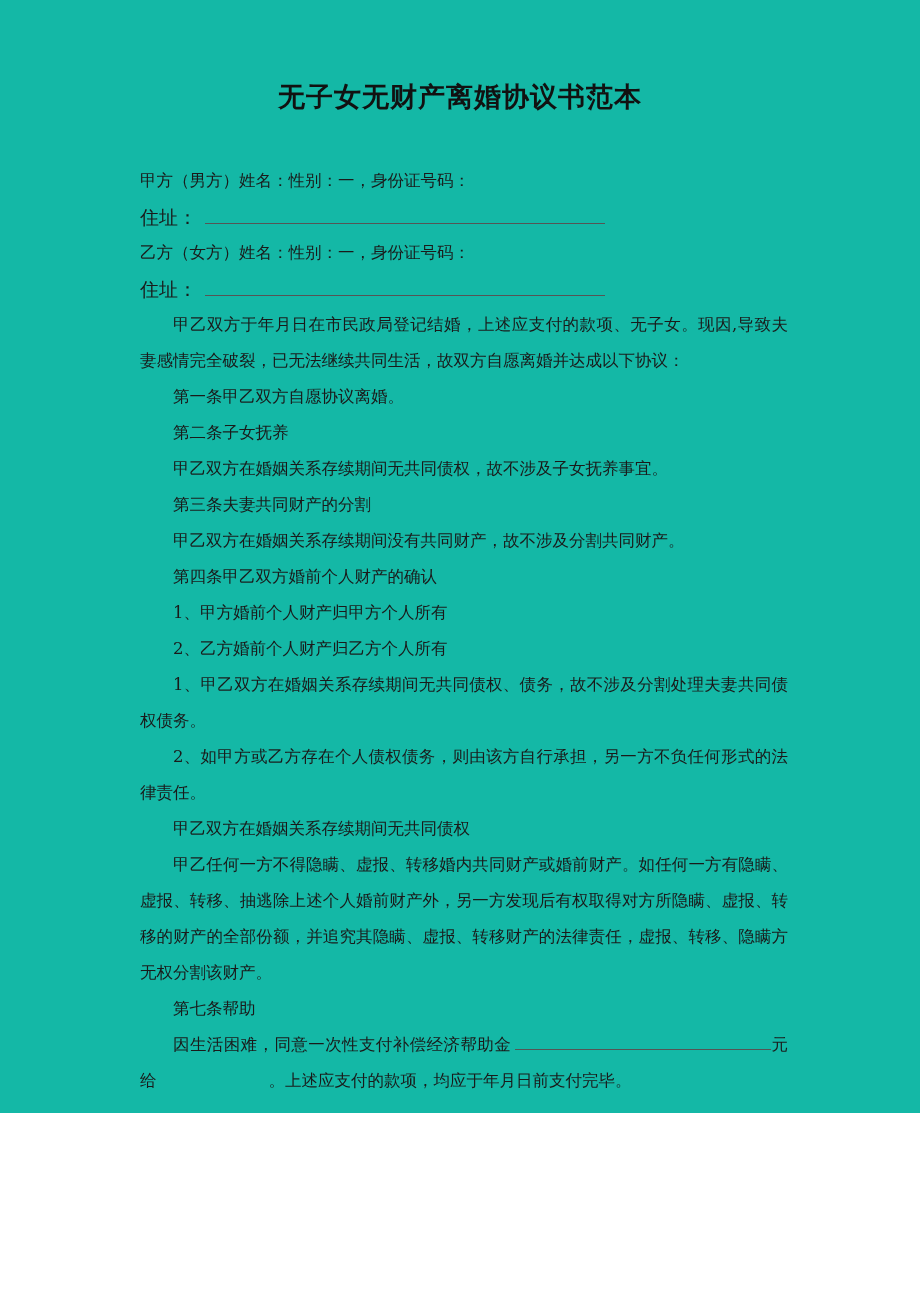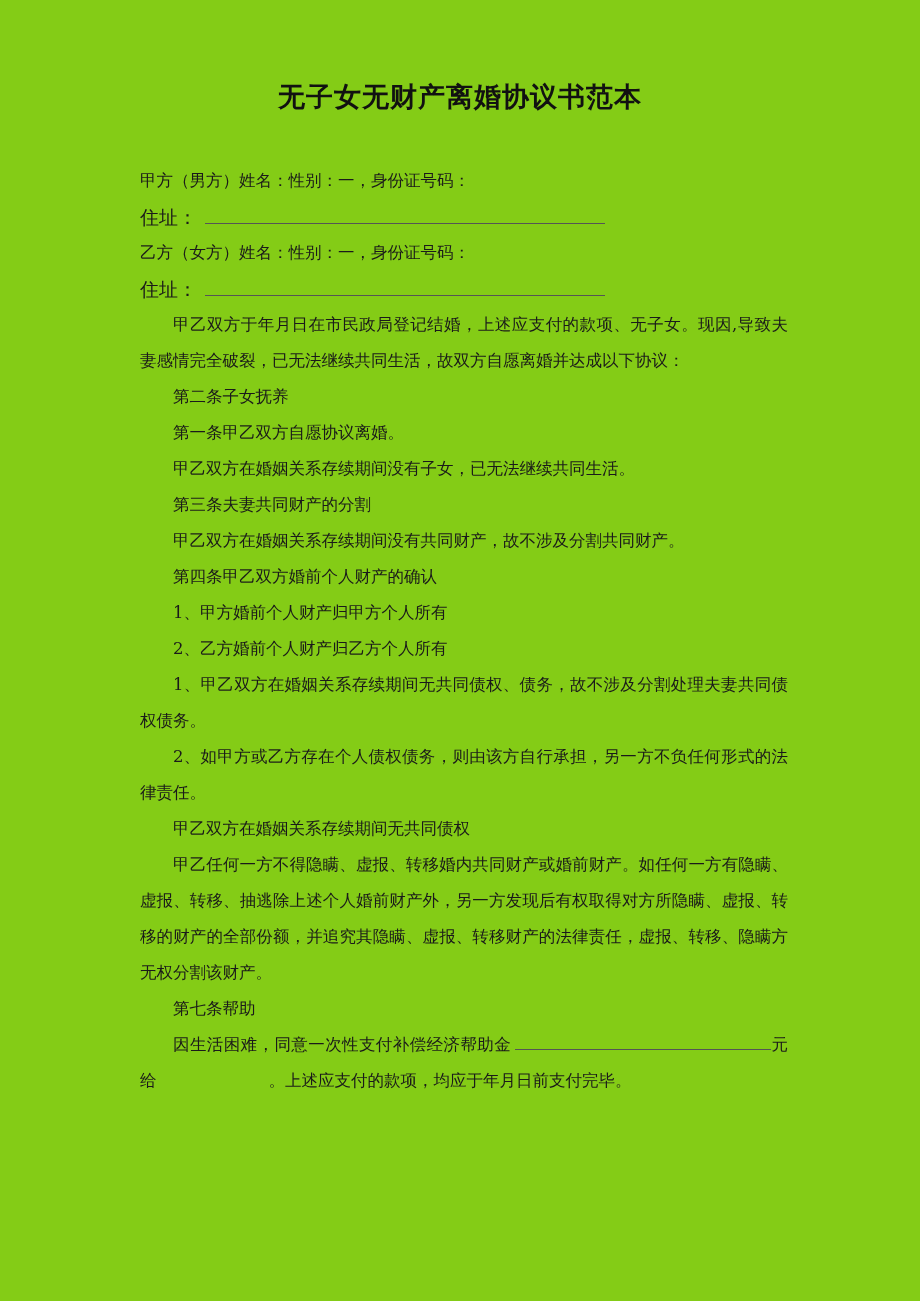--- a/index.html
+++ b/index.html
@@ -10,22 +10,22 @@
   body {
     width: 920px;
     height: 1301px;
     font-family: "DejaVu Serif", "Liberation Serif", serif;
     color: #1a1a1a;
     overflow: hidden;
   }
   .page {
     position: relative;
     width: 920px;
-    height: 1301px;
-    background: #84cc16;
+    height: 1113px;
+    background: #14b8a6;
     box-sizing: border-box;
     text-decoration: underline;
   }
   .doc-title {
     position: absolute;
     top: 78px;
     left: 0;
     width: 920px;
     text-align: center;
     font-size: 27px;
@@ -88,24 +88,24 @@
       </p>
 
     <p class="line flush">乙方（女方）姓名：性别：一，身份证号码：</p>
 
     <p class="line flush">
         <span class="addr-row"><span>住址：</span><span class="fill-line fill-addr"></span></span>
       </p>
 
     <p class="line indent">甲乙双方于年月日在市民政局登记结婚，上述应支付的款项、无子女。现因,导致夫妻感情完全破裂，已无法继续共同生活，故双方自愿离婚并达成以下协议：</p>
 
+    <p class="line indent">第一条甲乙双方自愿协议离婚。</p>
+
     <p class="line indent">第二条子女抚养</p>
-
-    <p class="line indent">第一条甲乙双方自愿协议离婚。</p>
-    <p class="line indent">甲乙双方在婚姻关系存续期间没有子女，已无法继续共同生活。</p>
+    <p class="line indent">甲乙双方在婚姻关系存续期间无共同债权，故不涉及子女抚养事宜。</p>
 
     <p class="line indent">第三条夫妻共同财产的分割</p>
     <p class="line indent">甲乙双方在婚姻关系存续期间没有共同财产，故不涉及分割共同财产。</p>
 
     <p class="line indent">第四条甲乙双方婚前个人财产的确认</p>
     <p class="line indent">1、甲方婚前个人财产归甲方个人所有</p>
     <p class="line indent">2、乙方婚前个人财产归乙方个人所有</p>
 
     <p class="line indent">1、甲乙双方在婚姻关系存续期间无共同债权、债务，故不涉及分割处理夫妻共同债权债务。</p>
     <p class="line indent">2、如甲方或乙方存在个人债权债务，则由该方自行承担，另一方不负任何形式的法律责任。</p>

